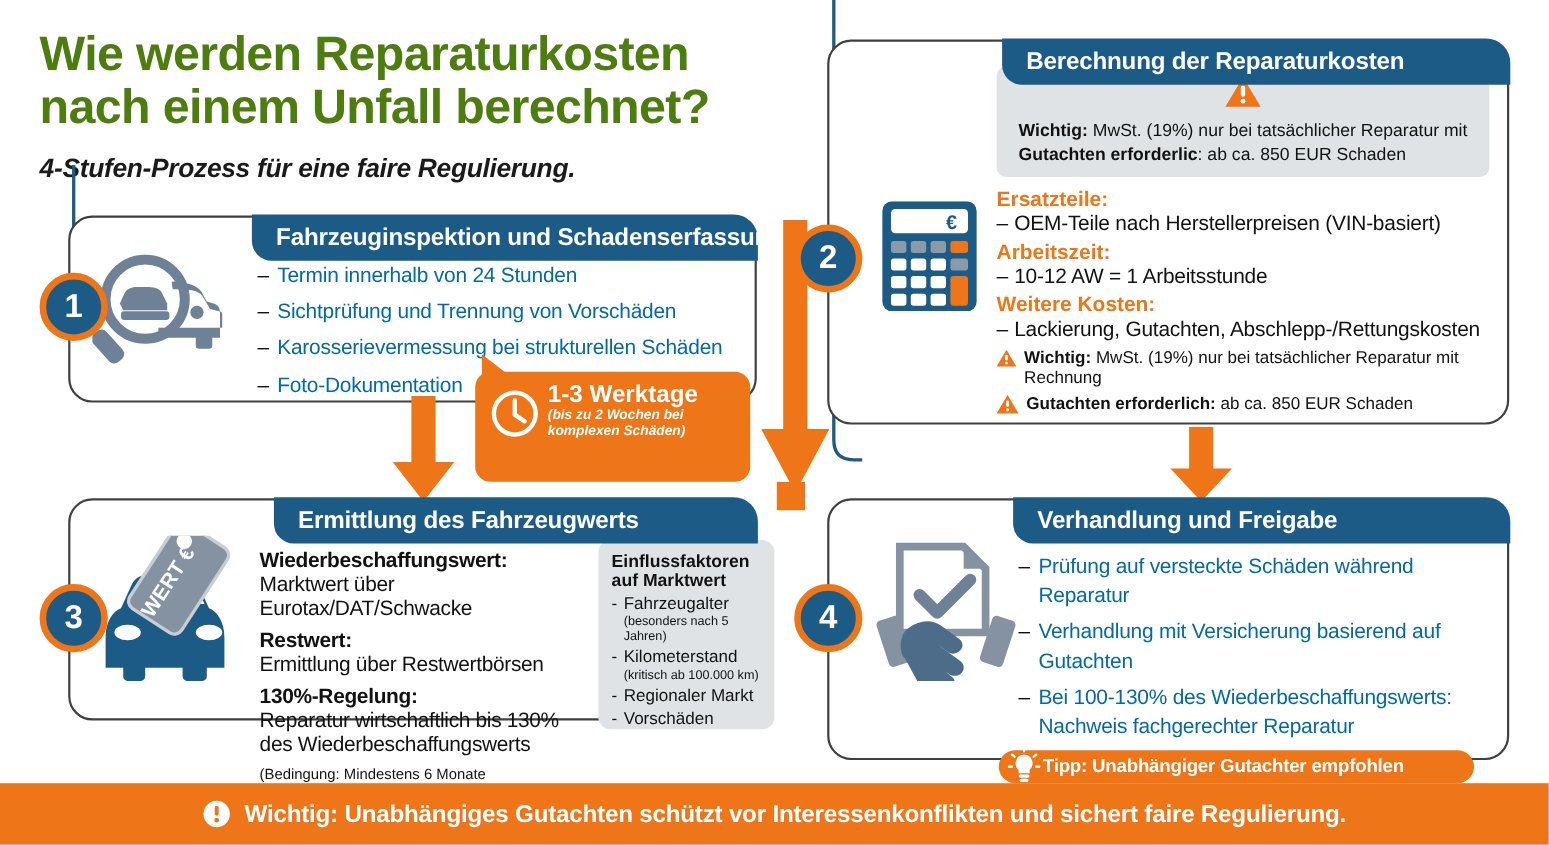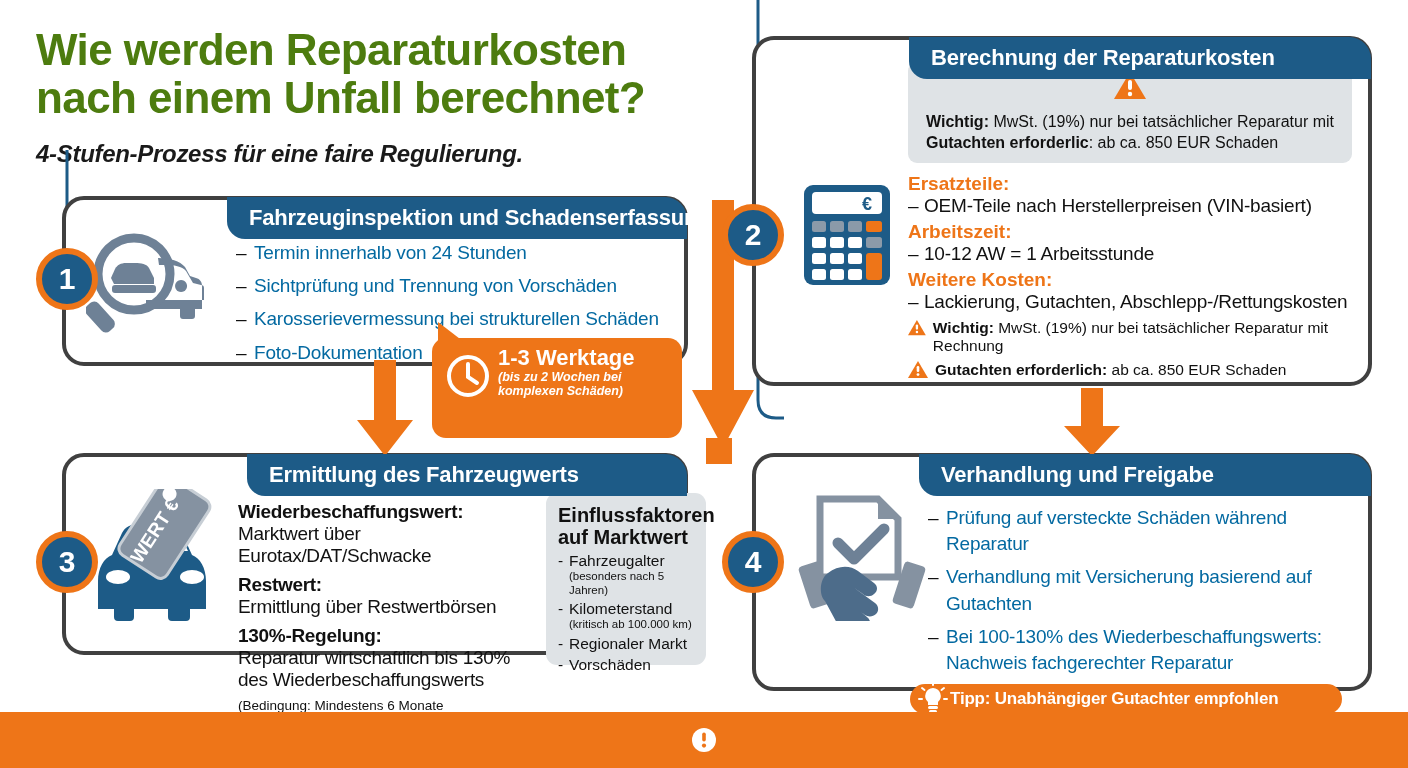--- a/index.html
+++ b/index.html
@@ -19,21 +19,21 @@
   }
   .subtitle {
     position: absolute; left: 36px; top: 140px; width: 700px;
     font-size: 24px; font-style: italic; font-weight: bold;
     color: #1a1a1a; letter-spacing: -0.3px;
   }
 
   
   .card {
     position: absolute;
-    border: 4px solid #404040;
+    border: 2px solid #404040;
     border-radius: 22px;
     background: #ffffff;
     overflow: visible;
   }
   .card-head {
     position: absolute; top: -3px; right: -3px;
     height: 42px;
     background: #1d5b87;
     border-top-right-radius: 22px;
     border-bottom-left-radius: 18px;
@@ -92,21 +92,21 @@
   #card3 { left: 62px; top: 453px; width: 626px; height: 202px; }
   #icon3 { position: absolute; left: 22px; top: 32px; width: 135px; height: 140px; }
   #body3 { position: absolute; left: 172px; top: 44px; width: 288px; }
   .kv-label { font-size: 19px; font-weight: bold; color:#111; letter-spacing:-0.3px;}
   .kv-val   { font-size: 19px; color:#111; margin-bottom: 7px; letter-spacing:-0.3px;}
   .kv-small { font-size: 13.5px; color:#111; }
   #factors {
     position: absolute; left: 480px; top: 36px; width: 160px; height: 172px;
     background: #dfe3e6; border-radius: 11px; padding: 11px 10px 8px 12px;
   }
-  #factors .ft-title { font-size: 20px; font-weight: bold; color:#111; line-height:1.12; margin-bottom:1px;}
+  #factors .ft-title { font-size: 16px; font-weight: bold; color:#111; line-height:1.12; margin-bottom:1px;}
   #factors ul { list-style:none; }
   #factors li { font-size:15.5px; color:#111; padding-left:11px; position:relative; line-height:1.18; margin-top:3px;}
   #factors li::before { content:"-"; position:absolute; left:0; top:0;}
   #factors li .sub { display:block; font-size:11.5px; padding-left:0; }
 
   
   #card4 { left: 752px; top: 453px; width: 620px; height: 238px; }
   #icon4 { position: absolute; left: 42px; top: 34px; width: 130px; height: 130px; }
   #body4 { position: absolute; left: 172px; top: 48px; right: 14px; }
   #tip {
@@ -378,15 +378,16 @@
     </div>
   </div>
   <div class="badge" style="left:722px; top:531px;">4</div>
 
   <div id="footer">
     <svg width="26" height="26" viewBox="0 0 26 26">
       <circle cx="13" cy="13" r="12" fill="#ffffff"></circle>
       <rect x="11.2" y="5.5" width="3.6" height="9" rx="1.8" fill="#ee7518"></rect>
       <circle cx="13" cy="18.6" r="2.1" fill="#ee7518"></circle>
     </svg>
+    <span class="ftxt">Wichtig: Unabhängiges Gutachten schützt vor Interessenkonflikten und sichert faire Regulierung.</span>
   </div>
 
 </div>
 
 </body></html>

